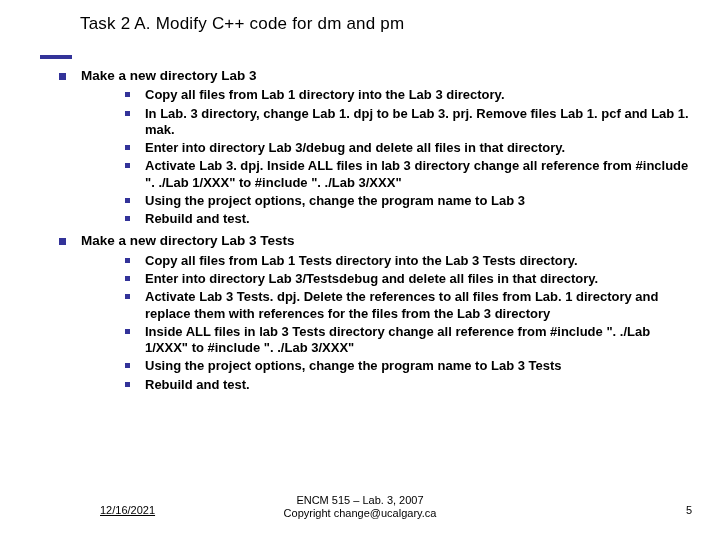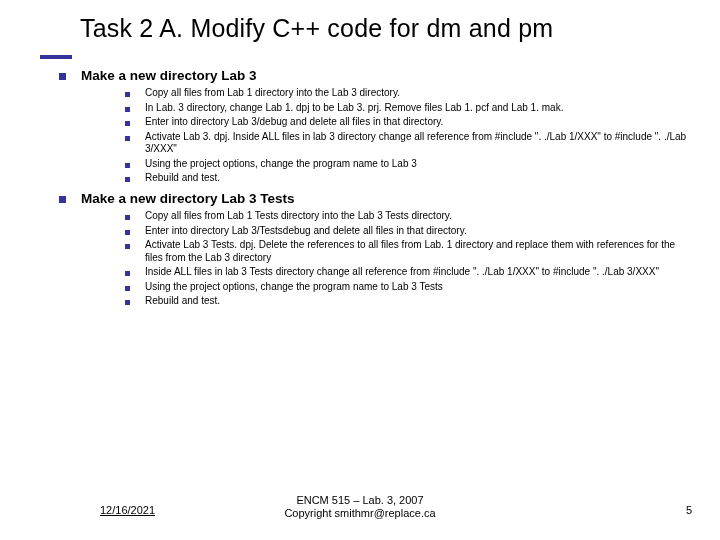--- a/index.html
+++ b/index.html
@@ -15,21 +15,21 @@
   .slide {
     position: relative;
     width: 720px;
     height: 540px;
     box-sizing: border-box;
   }
   .title {
     position: absolute;
     left: 80px;
     top: 14px;
-    font-size: 25px;
+    font-size: 17px;
     font-weight: 400;
     letter-spacing: 0.2px;
   }
   .accent {
     position: absolute;
     left: 40px;
     top: 55px;
     width: 32px;
     height: 4px;
     background: #333399;
@@ -65,22 +65,22 @@
   }
   ul.lvl2 {
     list-style: none;
     margin: 3px 0 6px 0;
     padding: 0 0 0 40px;
   }
   ul.lvl2 > li {
     position: relative;
     padding-left: 24px;
     margin-bottom: 2px;
-    font-weight: 400;
-    font-size: 10px;
+    font-weight: 700;
+    font-size: 13px;
     line-height: 1.25;
   }
   ul.lvl2 > li::before {
     content: "";
     position: absolute;
     left: 4px;
     top: 5px;
     width: 5px;
     height: 5px;
     background: #333399;
@@ -143,18 +143,18 @@
           <li><span>Rebuild and test.</span></li>
         </ul>
       </li>
     </ul>
   </div>
 
   <div class="footer">
     <div class="date">12/16/2021</div>
     <div class="center">
       <span>ENCM 515 – Lab. 3, 2007</span><br>
-      <span>Copyright smithmr@replace.ca</span>
+      <span>Copyright change@ucalgary.ca</span>
     </div>
     <div class="pagenum">5</div>
   </div>
 
 </div>
 
 </body></html>

